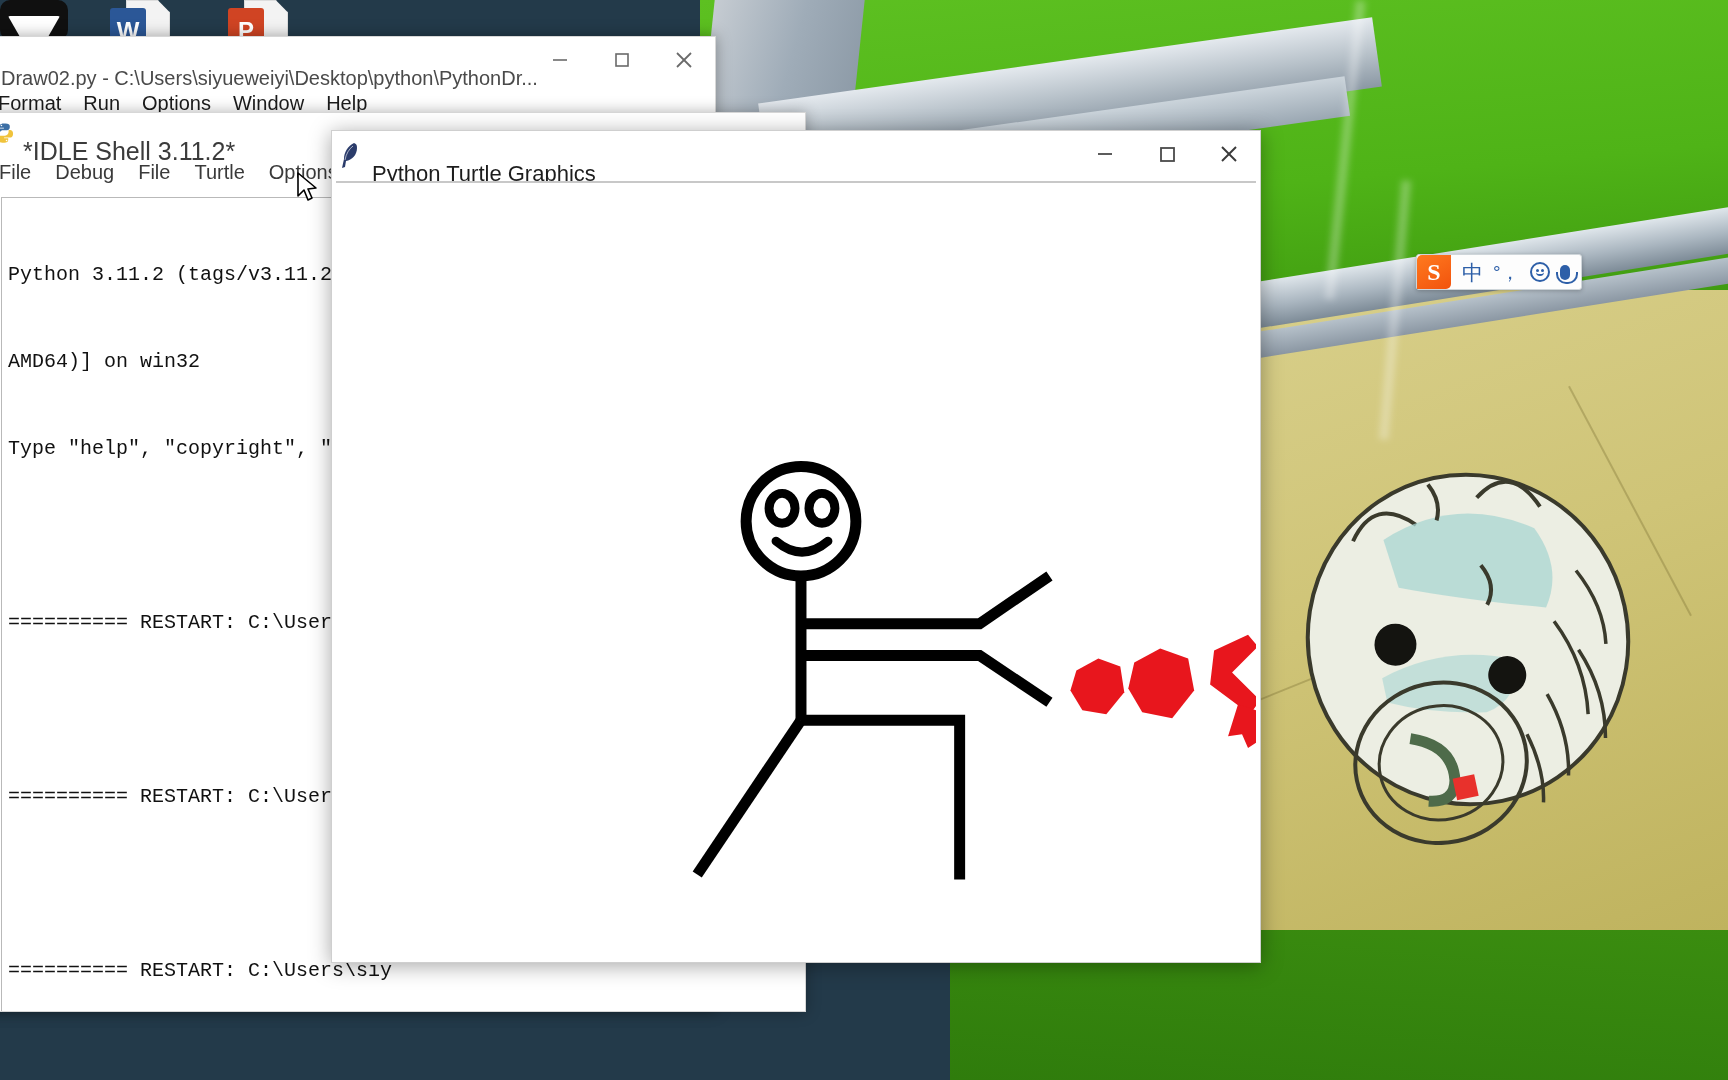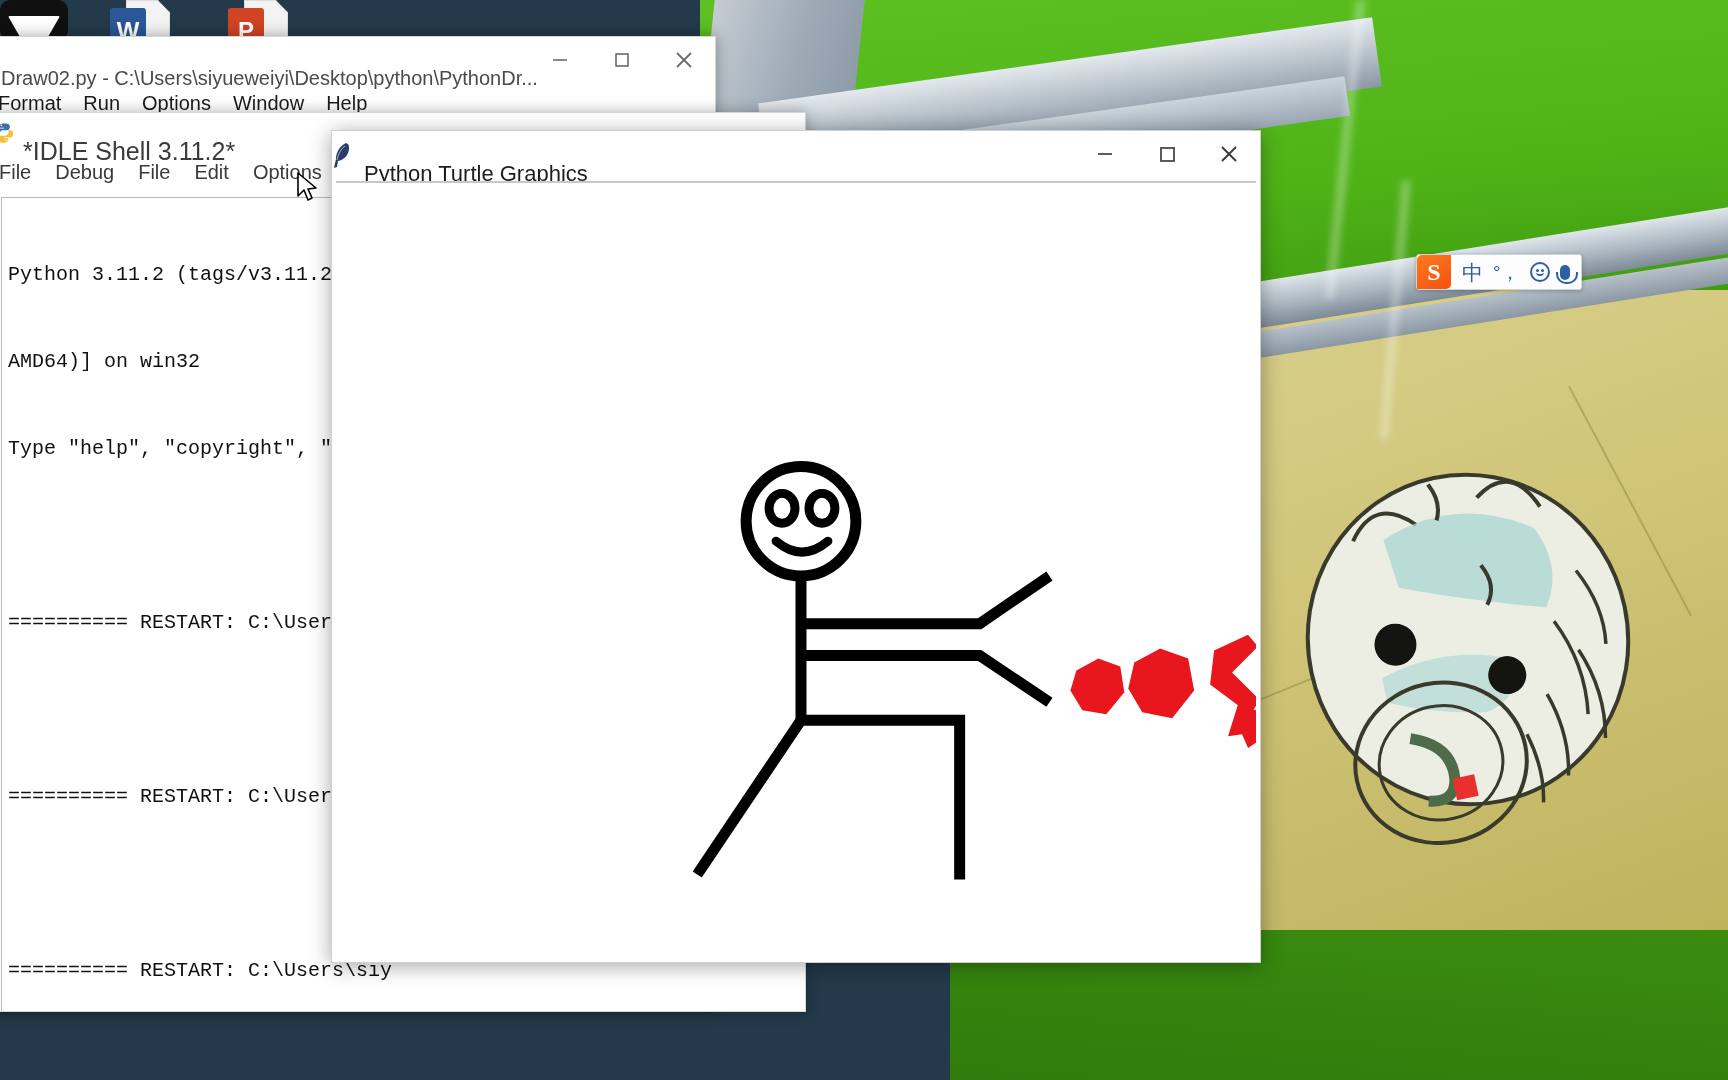--- a/index.html
+++ b/index.html
@@ -208,21 +208,21 @@
     font-size: 20px; line-height: 1.45; color: #111;
     white-space: pre; overflow: hidden;
   }
 
   
   #turtle-window {
     left: 331px; top: 130px; width: 930px; height: 833px;
     border: 1px solid #cfcfcf;
     box-shadow: 0 3px 20px rgba(0,0,0,.35);
   }
-  #turtle-window .win-titlebar { height: 50px; padding-left: 0; border-radius: 12px; }
+  #turtle-window .win-titlebar { height: 50px; padding-left: 8px; border-radius: 12px; }
   #turtle-window .win-title { font-size: 22px; color: #1d1d1d; }
   .feather { width: 20px; height: 28px; margin-right: 12px; flex: 0 0 auto; }
   .turtle-canvas {
     position: absolute; left: 4px; top: 50px; right: 4px; bottom: 4px;
     background: #fff; border-top: 2px solid #c8c8c8;
   }
   .turtle-canvas svg { display: block; width: 100%; height: 100%; }
 
   
   .cursor { position: absolute; left: 296px; top: 172px; width: 22px; height: 32px; }
@@ -350,21 +350,21 @@
           <path d="M11.7 1.5c-2.6 0-4.3.9-4.3 2.8v2h4.5v.7H5.6c-1.9 0-3.5 1.2-3.5 4.2s1.4 4.2 3.3 4.2h1.6v-2.4c0-2.1 1.8-3.9 3.9-3.9h4.3c1.7 0 3.1-1.4 3.1-3.1V4.3c0-1.7-1.5-2.8-4.6-2.8zm-2.5 1.4c.5 0 .9.4.9.9s-.4.9-.9.9-.9-.4-.9-.9.4-.9.9-.9z" fill="#3c6fa5"></path>
           <path d="M12.3 22.5c2.6 0 4.3-.9 4.3-2.8v-2h-4.5v-.7h6.3c1.9 0 3.5-1.2 3.5-4.2s-1.4-4.2-3.3-4.2h-1.6v2.4c0 2.1-1.8 3.9-3.9 3.9H8.8c-1.7 0-3.1 1.4-3.1 3.1v1.7c0 1.7 1.5 2.8 4.6 2.8zm2.5-1.4c-.5 0-.9-.4-.9-.9s.4-.9.9-.9.9.4.9.9-.4.9-.9.9z" fill="#f0c33c"></path>
         </svg>
       </span>
       <span class="win-title">*IDLE Shell 3.11.2*</span>
     </div>
     <div class="menubar shell-menubar">
       <span class="menu-item">File</span>
       <span class="menu-item">Debug</span>
       <span class="menu-item">File</span>
-      <span class="menu-item">Edit</span>
+      <span class="menu-item">Turtle</span>
       <span class="menu-item">Options</span>
       <span class="menu-item">Window</span>
       <span class="menu-item">Help</span>
     </div>
 
     <div class="shell-text">
       <div>Python 3.11.2 (tags/v3.11.2:8</div>
       <div>AMD64)] on win32</div>
       <div>Type "help", "copyright", "credi</div>
       <div>&nbsp;</div>

